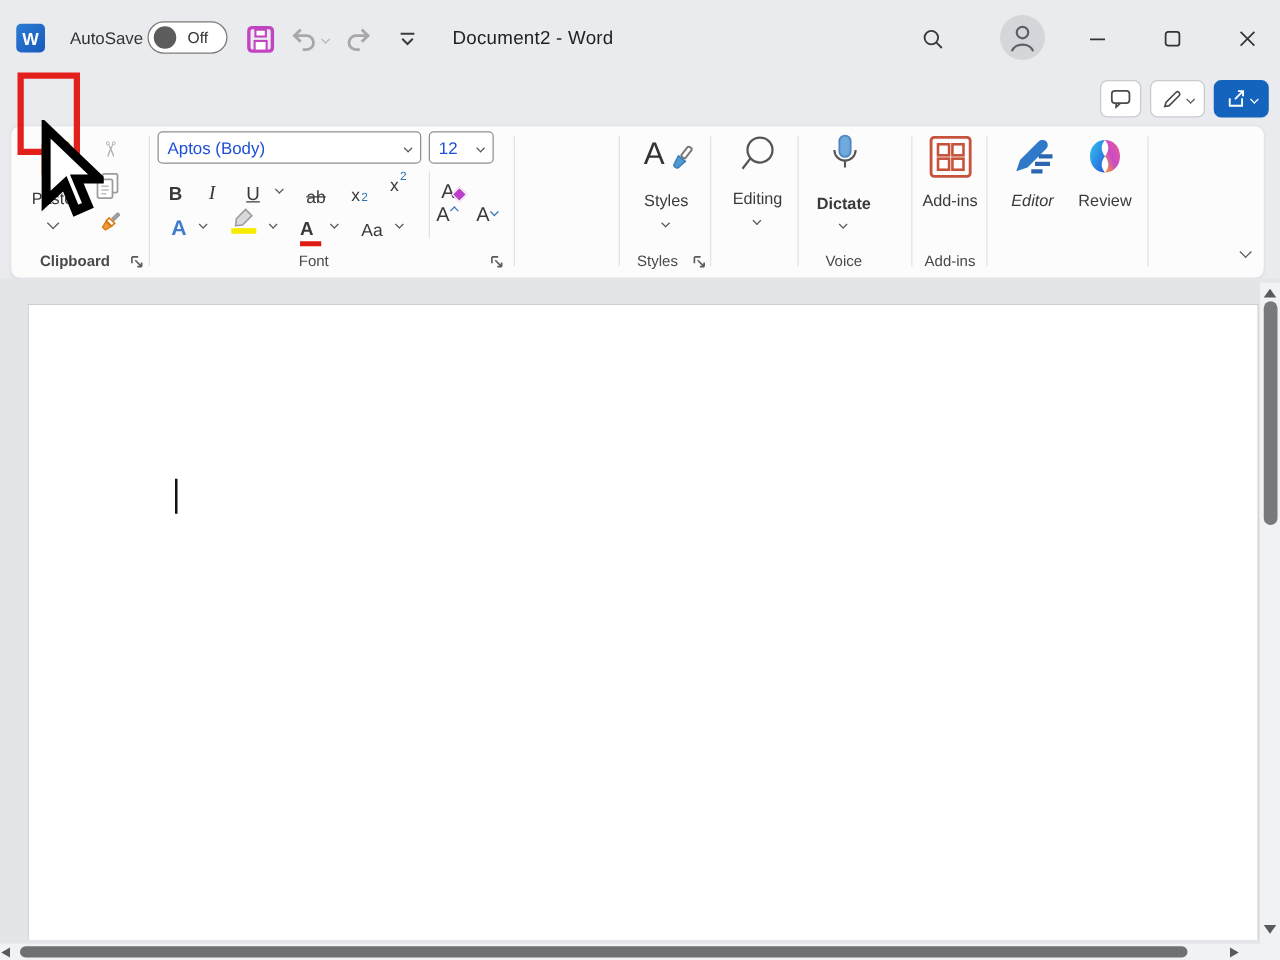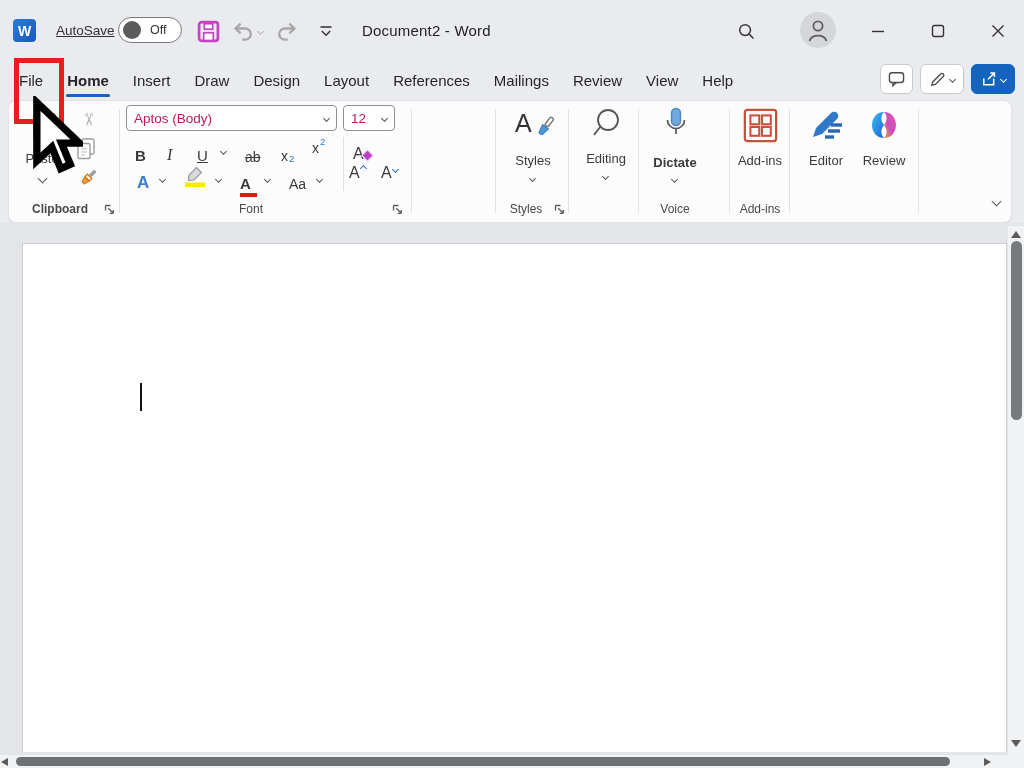--- a/index.html
+++ b/index.html
@@ -20,21 +20,21 @@
   .chv.blue{border-color:var(--glyph-blue);}
   .chv.white{border-color:#fff;}
   .abs{position:absolute;}
 
   
   .titlebar{position:absolute;left:0;top:0;width:1024px;height:60px;background:#e9ebee;}
   .word-logo{position:absolute;left:13px;top:19px;width:23px;height:23px;border-radius:4px;
      background:linear-gradient(135deg,#2b7cd3,#185abd);color:#fff;font-weight:bold;font-size:14px;
      display:flex;align-items:center;justify-content:center;}
   .autosave-label{position:absolute;left:56px;top:0;height:60px;display:flex;align-items:center;
-     font-size:13.5px;color:#323232;text-decoration:underline;}
+     font-size:13.5px;color:#323232;}
   .autosave-toggle{position:absolute;left:118px;top:17px;width:64px;height:26px;border-radius:13px;
      border:1.4px solid #7a7a7a;background:#fff;display:flex;align-items:center;}
   .toggle-knob{width:18px;height:18px;border-radius:50%;background:#5c5c5c;margin-left:4px;}
   .toggle-text{font-size:12.5px;color:#323232;margin-left:9px;}
   .qat-btn{position:absolute;top:18px;width:26px;height:26px;display:flex;align-items:center;justify-content:center;}
   .title-text{position:absolute;left:362px;top:0;height:60px;display:flex;align-items:center;
      font-size:15px;color:#1f1f1f;letter-spacing:.2px;}
   .win-btn{position:absolute;top:16px;width:30px;height:30px;display:flex;align-items:center;justify-content:center;}
   .avatar{position:absolute;left:800px;top:12px;width:36px;height:36px;border-radius:50%;
      background:#d5d6d9;display:flex;align-items:center;justify-content:center;overflow:hidden;}
@@ -58,21 +58,21 @@
   .vsep{position:absolute;top:8px;height:104px;width:1px;background:#e1e2e4;}
   .grp-label{position:absolute;font-size:12px;color:#494949;top:101px;text-align:center;}
   .btn-label{position:absolute;font-size:13px;color:#3a3a3a;text-align:center;}
   .launcher{position:absolute;width:11px;height:11px;}
   .ribbon .cchv{position:absolute;}
 
   
   .paste-big{position:absolute;left:6px;top:4px;width:54px;height:92px;border-radius:4px;}
   
   .combo{position:absolute;height:26px;border:1px solid #8f8f8f;border-radius:4px;background:#fff;
-     display:flex;align-items:center;font-size:13.5px;color:#be185d;padding:0 7px;}
+     display:flex;align-items:center;font-size:13.5px;color:#1d4ed8;padding:0 7px;}
   .combo .chv{margin-left:auto;}
   .fbtn{position:absolute;height:24px;display:flex;align-items:flex-end;gap:1px;font-size:15px;color:#3a3a3a;}
   .fbtn .letter{line-height:1;}
   .bold-b{font-weight:bold;}
   .italic-i{font-family:"Liberation Serif",serif;font-style:italic;font-size:16px;}
   .under-u{text-decoration:underline;}
   .strike{text-decoration:line-through;font-size:14px;}
   .subsup{font-size:9.5px;color:var(--glyph-blue);line-height:1;}
   .texteffects{color:#3e7dcc;font-weight:bold;font-size:17px;}
   .redbar{position:absolute;left:0;bottom:-6px;width:17px;height:4.5px;background:#df1a12;}
@@ -168,33 +168,20 @@
         <rect x="1.5" y="1.5" width="11" height="11" rx="2" fill="none" stroke="#333" stroke-width="1.4"></rect>
       </svg>
     </div>
     <div class="win-btn" style="left:983px;">
       <svg width="14" height="14" viewBox="0 0 14 14">
         <path d="M1.5 1.5 L12.5 12.5 M12.5 1.5 L1.5 12.5" stroke="#333" stroke-width="1.4"></path>
       </svg>
     </div>
   </div>
 
-  <div class="tabrow">
-    <div class="tab">File</div>
-    <div class="tab active">Home</div>
-    <div class="tab">Insert</div>
-    <div class="tab">Draw</div>
-    <div class="tab">Design</div>
-    <div class="tab">Layout</div>
-    <div class="tab">References</div>
-    <div class="tab">Mailings</div>
-    <div class="tab">Review</div>
-    <div class="tab">View</div>
-    <div class="tab">Help</div>
-  </div>
   <div class="tab-actions" style="left:880px;">
     <div class="pill-btn" style="width:33px;margin-right:7px;">
       <svg width="17" height="16" viewBox="0 0 18 17">
         <rect x="1.5" y="1.8" width="15" height="10.4" rx="2.6" fill="none" stroke="#4a4a4a" stroke-width="1.5"></rect>
         <path d="M5.2 12.2 V15.6 L8.8 12.2" fill="none" stroke="#4a4a4a" stroke-width="1.5"></path>
       </svg>
     </div>
     <div class="pill-btn" style="width:44px;margin-right:7px;">
       <svg width="17" height="17" viewBox="0 0 18 18">
         <path d="M3 15 L4 11.6 L12.4 3.2 a1.9 1.9 0 0 1 2.7 2.7 L6.7 14.3 L3 15 Z" fill="none" stroke="#4a4a4a" stroke-width="1.4"></path>
@@ -375,21 +362,21 @@
     <div class="grp-label" style="left:720px;width:62px;">Add-ins</div>
     <div class="vsep" style="left:780px;"></div>
 
     <div class="abs" style="left:792px;top:4px;width:50px;height:92px;">
       <svg class="abs" style="left:8px;top:2px;" width="36" height="36" viewBox="0 0 36 36">
         <path d="M4 30 L7 21 L22 6 a4.2 4.2 0 0 1 6 6 L13 27 L4 30 Z" fill="#3079c8"></path>
         <path d="M22 18 h11" stroke="#2c66b0" stroke-width="3.4"></path>
         <path d="M19 24 h12" stroke="#2c66b0" stroke-width="3.4"></path>
         <path d="M16 30 h9" stroke="#2c66b0" stroke-width="3.4"></path>
       </svg>
-      <div class="btn-label" style="left:-3px;top:48px;width:56px;">Editor</div>
+      <div class="btn-label" style="left:-3px;top:48px;width:56px;font-style:italic;">Editor</div>
     </div>
     <div class="abs" style="left:848px;top:4px;width:54px;height:92px;">
       <svg class="abs" style="left:9px;top:2px;" width="36" height="36" viewBox="0 0 36 36">
         <defs>
           <linearGradient id="cg1" x1="0" y1="0" x2="1" y2="1">
             <stop offset="0" stop-color="#31c5f0"></stop>
               <stop offset="1" stop-color="#2a5bd7"></stop>
           </linearGradient>
           <linearGradient id="cg2" x1="1" y1="0" x2="0" y2="1">
             <stop offset="0" stop-color="#f05a8e"></stop>

